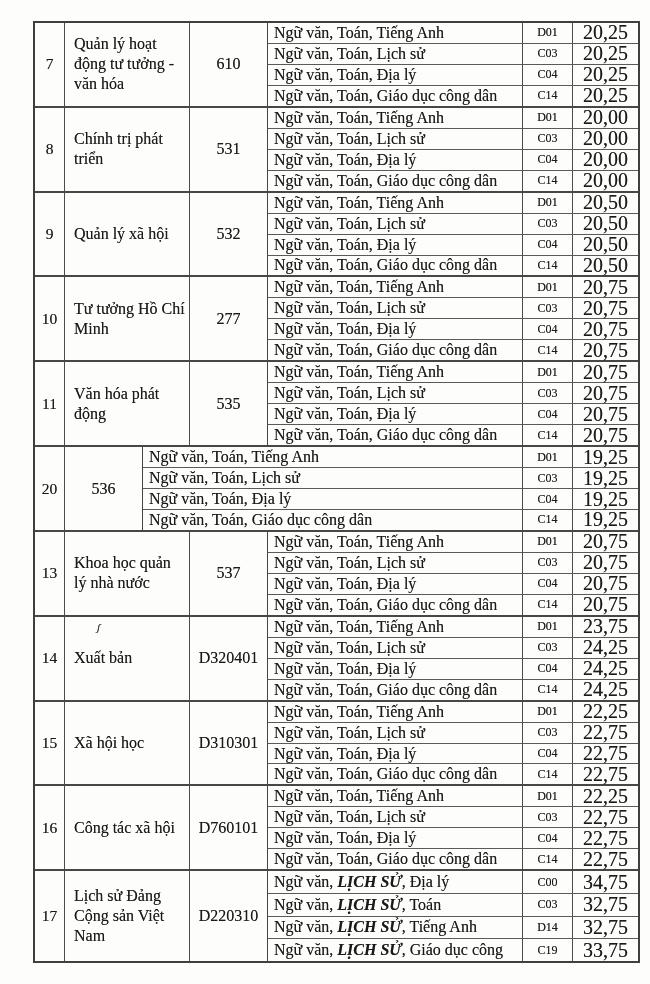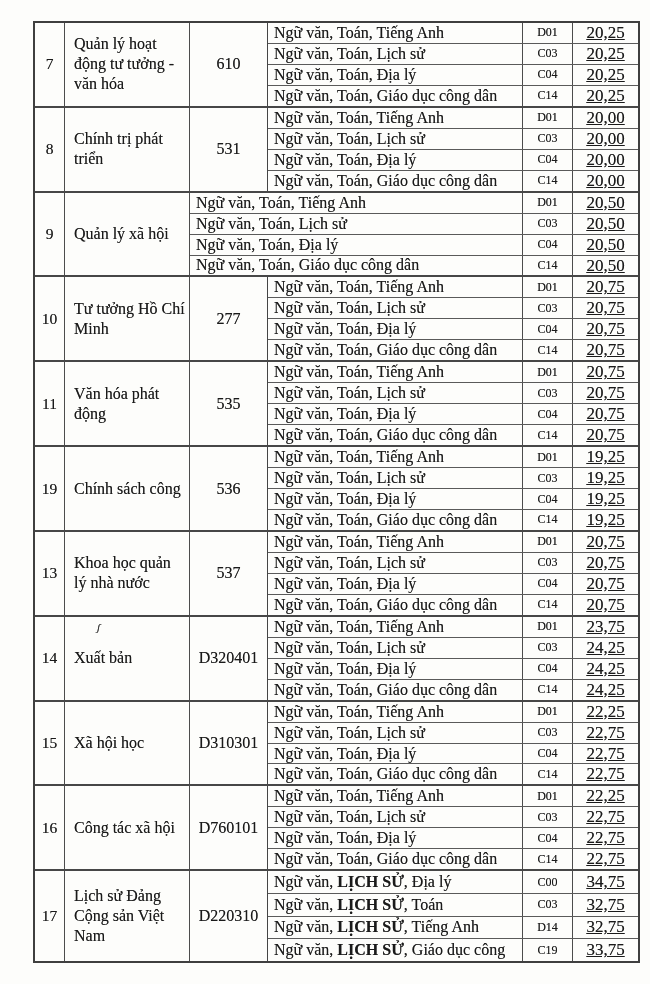--- a/index.html
+++ b/index.html
@@ -67,25 +67,24 @@
   }
   .c-khoi {
     width: 50px; flex: none;
     display: flex; align-items: center; justify-content: center;
     font-size: 12px;
     border-right: 1.6px solid #4c4c4c;
   }
   .c-diem {
     width: 65px; flex: none;
     display: flex; align-items: center; justify-content: center;
-    font-size: 17px;
-    text-decoration: underline;
+    font-size: 20px;
   }
   .seg { display: inline; }
-  .seg.bold { font-weight: bold; }
+  .seg.bold { font-weight: bold; font-style: italic; }
   .artifact {
     position: absolute;
     top: 4px; left: 32px;
     font-size: 11px; font-style: italic; color: #2f2f2f;
   }
   
   .scores { text-shadow: 0 0 0.45px rgba(20,20,20,0.55); }
 </style>
 </head>
 <body>
@@ -148,20 +147,21 @@
             <div class="cell c-khoi">C14</div>
             <div class="cell c-diem">20,00</div>
           </div>
         </div>
       </div>
       <div class="group">
         <div class="cell c-stt">9</div>
         <div class="cell c-name">
           <span class="seg">Quản lý xã hội</span>
         </div>
+        <div class="cell c-code">532</div>
         <div class="c-sub">
           <div class="subrow">
             <div class="cell c-mon"><span class="seg">Ngữ văn, Toán, Tiếng Anh</span></div>
             <div class="cell c-khoi">D01</div>
             <div class="cell c-diem">20,50</div>
           </div>
           <div class="subrow">
             <div class="cell c-mon"><span class="seg">Ngữ văn, Toán, Lịch sử</span></div>
             <div class="cell c-khoi">C03</div>
             <div class="cell c-diem">20,50</div>
@@ -230,24 +230,21 @@
             <div class="cell c-diem">20,75</div>
           </div>
           <div class="subrow">
             <div class="cell c-mon"><span class="seg">Ngữ văn, Toán, Giáo dục công dân</span></div>
             <div class="cell c-khoi">C14</div>
             <div class="cell c-diem">20,75</div>
           </div>
         </div>
       </div>
       <div class="group">
-        <div class="cell c-stt">19</div>
-        <div class="cell c-name">
-          <span class="seg">Chính sách công</span>
-        </div>
+        <div class="cell c-stt">20</div>
         <div class="cell c-code">536</div>
         <div class="c-sub">
           <div class="subrow">
             <div class="cell c-mon"><span class="seg">Ngữ văn, Toán, Tiếng Anh</span></div>
             <div class="cell c-khoi">D01</div>
             <div class="cell c-diem">19,25</div>
           </div>
           <div class="subrow">
             <div class="cell c-mon"><span class="seg">Ngữ văn, Toán, Lịch sử</span></div>
             <div class="cell c-khoi">C03</div>

